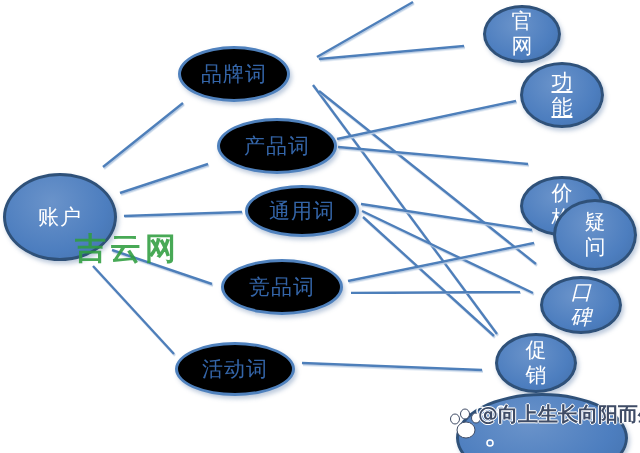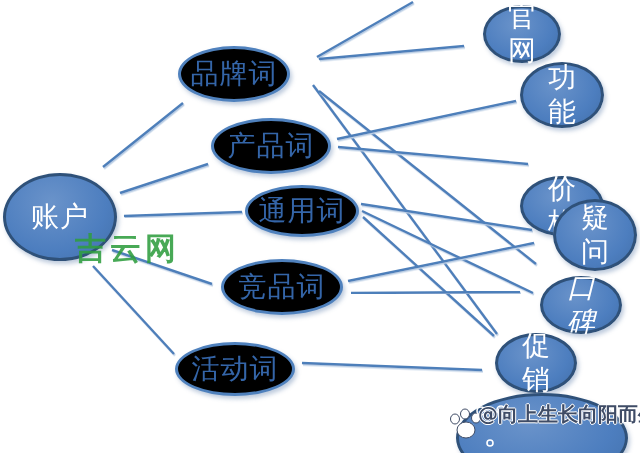--- a/index.html
+++ b/index.html
@@ -19,21 +19,21 @@
     border:3px solid var(--filled-border);
     color:#fff;
     box-shadow:2px 3px 4px rgba(110,140,180,.45);
   }
   .node.outline{
     background:#000000;
     border:3.5px solid var(--outline-border);
     color:var(--outline-text);
     box-shadow:2px 3px 4px rgba(110,140,180,.45);
   }
-  .node .label{font-size:28px;letter-spacing:1px;white-space:nowrap;}
+  .node .label{font-size:21px;letter-spacing:1px;white-space:nowrap;}
   .node.vert .label{
     width:1.15em;line-height:1.2;word-break:break-all;white-space:normal;
     text-align:center;letter-spacing:0;
   }
   #wm-green{
     position:absolute;z-index:40;font-family:"DejaVu Sans","Liberation Sans",sans-serif;
     font-weight:bold;font-size:31px;letter-spacing:4px;color:var(--green-wm);opacity:.88;
   }
   #wm-bottom{
     position:absolute;z-index:40;font-family:"DejaVu Sans","Liberation Sans",sans-serif;
@@ -72,36 +72,36 @@
       <line x1="302" y1="363" x2="482" y2="370" class="edge"></line>
     </svg>
 
   <div id="nodes">
       <div class="node filled" style="left: 3px; top: 173px; width: 114px; height: 88px;">
         <span class="label">账户</span>
       </div>
       <div class="node outline" style="left: 178px; top: 46px; width: 112px; height: 56px;">
         <span class="label">品牌词</span>
       </div>
-      <div class="node outline" style="left: 211px; top: 118px; width: 120px; height: 56px;">
+      <div class="node outline" style="left: 217px; top: 118px; width: 120px; height: 56px;">
         <span class="label">产品词</span>
       </div>
       <div class="node outline" style="left: 245px; top: 185px; width: 114px; height: 52px; font-family: Liberation Mono, monospace;">
         <span class="label">通用词</span>
       </div>
       <div class="node outline" style="left: 221px; top: 259px; width: 122px; height: 56px;">
         <span class="label">竞品词</span>
       </div>
       <div class="node outline" style="left: 175px; top: 342px; width: 120px; height: 54px; align-items: center;">
         <span class="label">活动词</span>
       </div>
       <div class="node filled vert" style="left: 483px; top: 5px; width: 78px; height: 58px;">
         <span class="label">官网</span>
       </div>
-      <div class="node filled vert" style="left: 520px; top: 62px; width: 84px; height: 66px;">
+      <div class="node filled vert" style="left: 520px; top: 62px; width: 84px; height: 66px; text-decoration: underline;">
         <span class="label">功能</span>
       </div>
       <div class="node filled vert" style="left: 520px; top: 136px; width: 84px; height: 60px; margin-top: 40px;">
         <span class="label">价格</span>
       </div>
       <div class="node filled vert" style="left: 553px; top: 199px; width: 84px; height: 72px;">
         <span class="label">疑问</span>
       </div>
       <div class="node filled vert" style="left: 540px; top: 276px; width: 82px; height: 58px; font-style: italic;">
         <span class="label">口碑</span>

